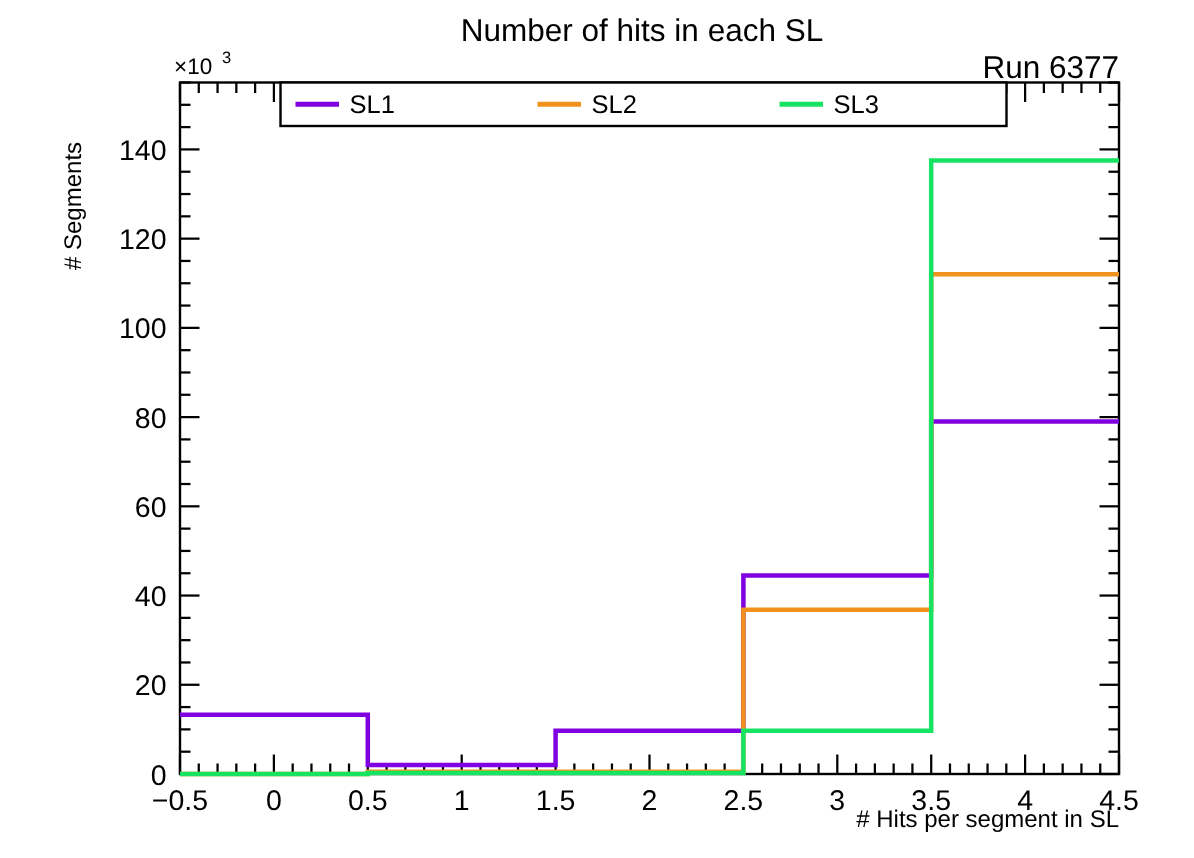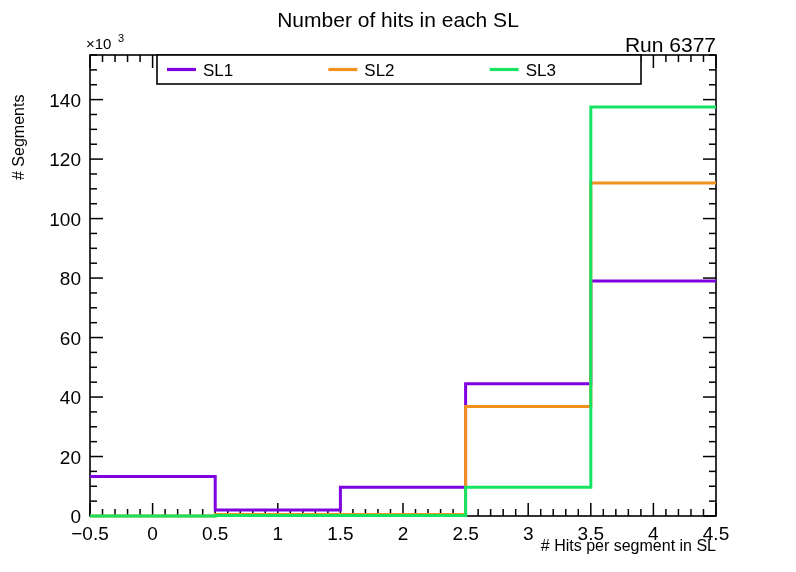--- a/index.html
+++ b/index.html
@@ -1,21 +1,21 @@
 <!DOCTYPE html>
 <html><head>
 <meta charset="utf-8">
 <style>
   html,body{margin:0;padding:0;}
   body{
     width:796px;height:572px;background:#ffffff;
     font-family:"Liberation Sans", sans-serif;
     overflow:hidden;position:relative;
   }
-  #root{position:absolute;inset:0;}
+  #root{position:absolute;inset:0;margin-left:30px;}
   svg{display:block;}
   text{fill:#000;font-family:"Liberation Sans",sans-serif;}
   .tick-label{font-size:19px;}
   .axis-title{font-size:16px;}
   .plot-title{font-size:21px;}
   .run-label{font-size:21px;}
   .expo{font-size:15px;}
   .expo-sup{font-size:11px;}
   .legend-label{font-size:17px;}
 </style>

